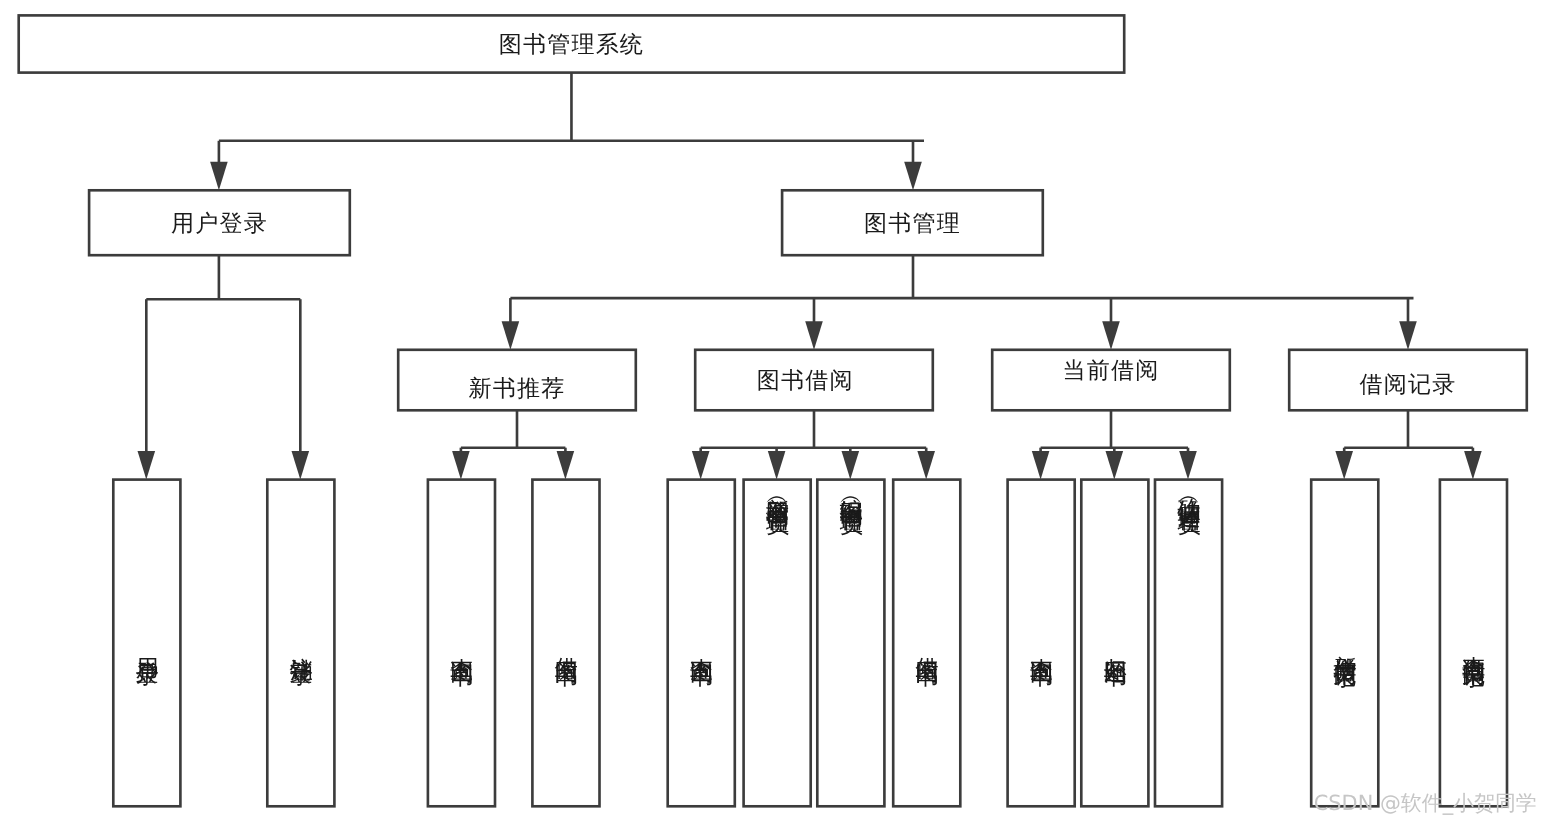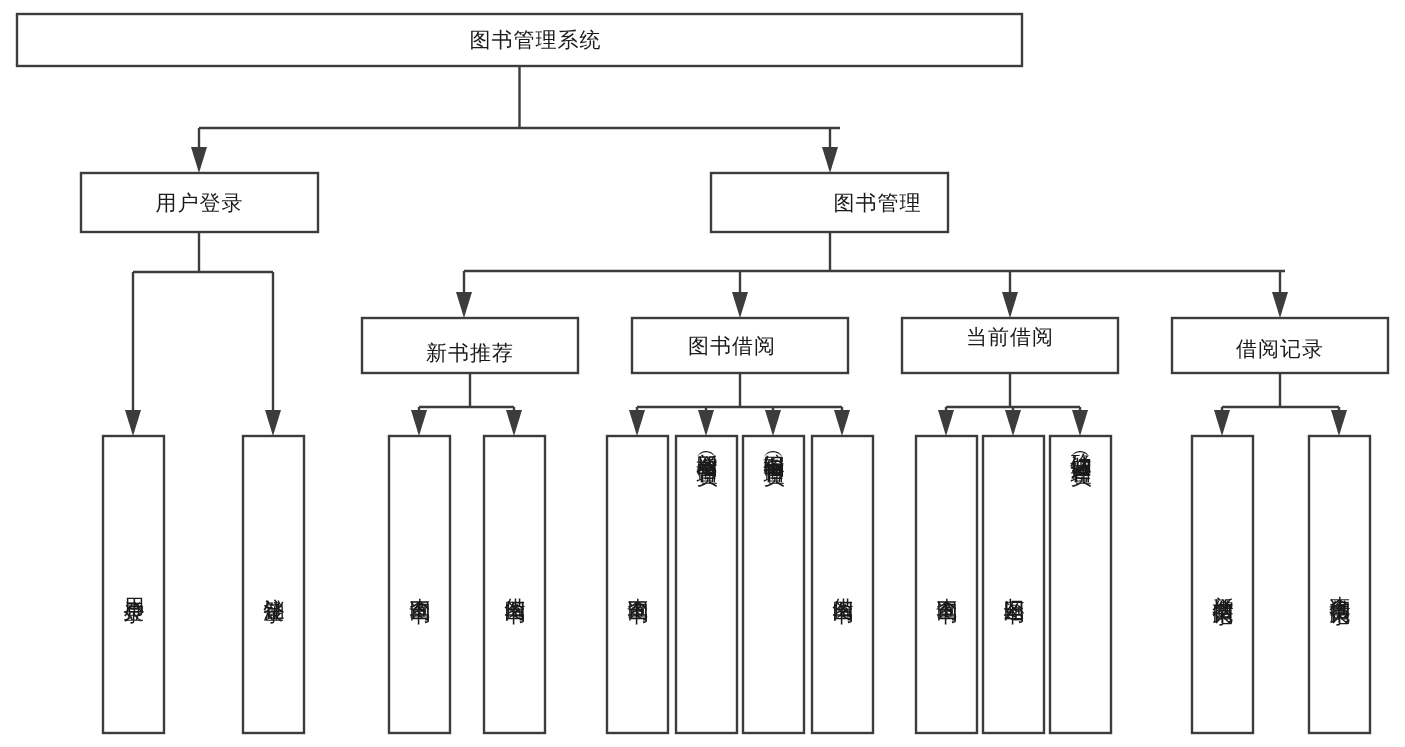--- a/index.html
+++ b/index.html
@@ -193,29 +193,29 @@
 
     <rect class="node-box" x="916" y="436" width="61" height="297"></rect>
     <rect class="node-box" x="983" y="436" width="61" height="297"></rect>
     <rect class="node-box" x="1050" y="436" width="61" height="297"></rect>
 
     <rect class="node-box" x="1192" y="436" width="61" height="297"></rect>
     <rect class="node-box" x="1309" y="436" width="61" height="297"></rect>
 
   </svg>
 
-  <div class="hlabel-wrap" style="left:17px; top:14px; width:1005px; height:52px;margin-left:16px;">
+  <div class="hlabel-wrap" style="left:17px; top:14px; width:1005px; height:52px;">
     <span class="hlabel-text">图书管理系统</span>
   </div>
 
   <div class="hlabel-wrap" style="left:81px; top:173px; width:237px; height:59px;">
     <span class="hlabel-text">用户登录</span>
   </div>
 
-  <div class="hlabel-wrap" style="left:711px; top:173px; width:237px; height:59px;padding-left:48px;">
+  <div class="hlabel-wrap" style="left:711px; top:173px; width:237px; height:59px;">
     <span class="hlabel-text">图书管理</span>
   </div>
 
   <div class="hlabel-wrap" style="left:362px; top:318px; width:216px; height:69px;">
     <span class="hlabel-text">新书推荐</span>
   </div>
 
   <div class="hlabel-wrap" style="left:632px; top:318px; width:200px; height:55px;">
     <span class="hlabel-text">图书借阅</span>
   </div>
@@ -265,14 +265,17 @@
     <span class="vlabel-text">确认归还（管理员）</span>
   </div>
 
   <div class="vlabel-wrap" style="left:1192px; top:436px; width:61px; height:297px;">
     <span class="vlabel-text">新增借阅记录</span>
   </div>
   <div class="vlabel-wrap" style="left:1309px; top:436px; width:61px; height:297px;">
     <span class="vlabel-text">查询借阅记录</span>
   </div>
 
+  <div class="watermark-wrap">
+    <span class="watermark-label">CSDN @软件_小贺同学</span>
+  </div>
 
 </div>
 
 </body></html>

